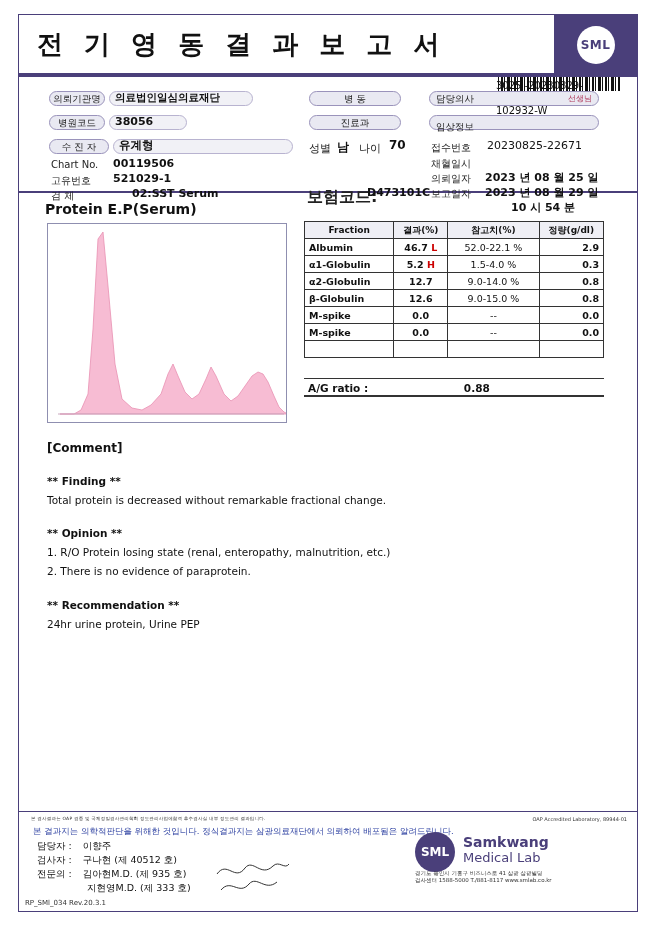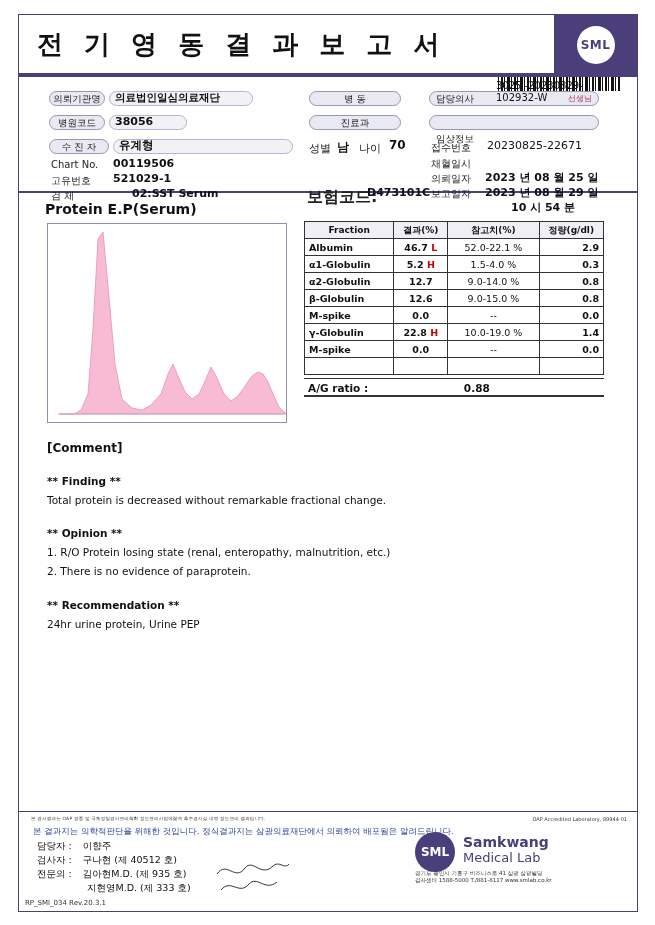--- a/index.html
+++ b/index.html
@@ -299,21 +299,21 @@
     <div class="title-band"></div>
     <div class="doc-title">전 기 영 동 결 과 보 고 서</div>
     <div class="logo-box">
       <div class="logo-circle">SML</div>
     </div>
   </div>
 
   <div class="barcode-area">
     <div class="barcode-bars"></div>
     <div class="barcode-text">3025 -20230829-</div>
-    <div class="barcode-text" style="margin-top:1px;">102932-W</div>
+    <div class="barcode-text" style="margin-top:14px;">102932-W</div>
   </div>
 
   <div class="info">
 
     <div class="lbl" style="left:30px; top:14px; width:56px;">의뢰기관명</div>
     <div class="fieldbox" style="left:90px; top:14px; width:144px;"></div>
     <div class="val" style="left:96px; top:14px; font-size:10.5px;">의료법인일심의료재단</div>
 
     <div class="lbl" style="left:30px; top:38px; width:56px;">병원코드</div>
     <div class="fieldbox" style="left:90px; top:38px; width:78px;"></div>
@@ -341,21 +341,21 @@
     <div class="val" style="left:370px; top:61px; font-size:12px;">70</div>
 
     <div class="plainlbl" style="left:288px; top:110px; font-size:16px; font-weight:bold;">보험코드:</div>
     <div class="val" style="left:348px; top:109px; font-size:11px;">D473101C</div>
 
     <div class="lbl" style="left:410px; top:14px; width:170px;">
       <span style="position:absolute; left:6px; top:0;">담당의사</span>
       <span style="position:absolute; right:6px; top:0; color:#b03a5b; font-size:8px;">선생님</span>
     </div>
     <div class="lbl" style="left:410px; top:38px; width:170px;">
-      <span style="position:absolute; left:6px; top:16px;">임상정보</span>
+      <span style="position:absolute; left:6px; top:4px;">임상정보</span>
     </div>
 
     <div class="plainlbl" style="left:412px; top:64px;">접수번호</div>
     <div class="val" style="left:468px; top:62px; font-weight:normal;">20230825-22671</div>
 
     <div class="plainlbl" style="left:412px; top:80px;">채혈일시</div>
 
     <div class="plainlbl" style="left:412px; top:95px;">의뢰일자</div>
     <div class="val" style="left:466px; top:93px; font-weight:bold;">2023 년 08 월 25 일</div>
 
@@ -407,26 +407,20 @@
           <td class="name">β-Globulin</td>
           <td class="res"><span>12.6</span> <span class="flagH"></span></td>
           <td class="ref">9.0-15.0 %</td>
           <td class="qty">0.8</td>
         </tr>
         <tr>
           <td class="name">M-spike</td>
           <td class="res"><span>0.0</span> <span class="flagH"></span></td>
           <td class="ref">--</td>
           <td class="qty">0.0</td>
-        </tr>
-        <tr>
-          <td class="name">γ-Globulin</td>
-          <td class="res"><span>22.8</span> <span class="flagH">H</span></td>
-          <td class="ref">10.0-19.0 %</td>
-          <td class="qty">1.4</td>
         </tr>
         <tr>
           <td class="name">M-spike</td>
           <td class="res"><span>0.0</span> <span class="flagH"></span></td>
           <td class="ref">--</td>
           <td class="qty">0.0</td>
         </tr>
         <tr>
           <td class="name"></td>
           <td class="res"></td>

